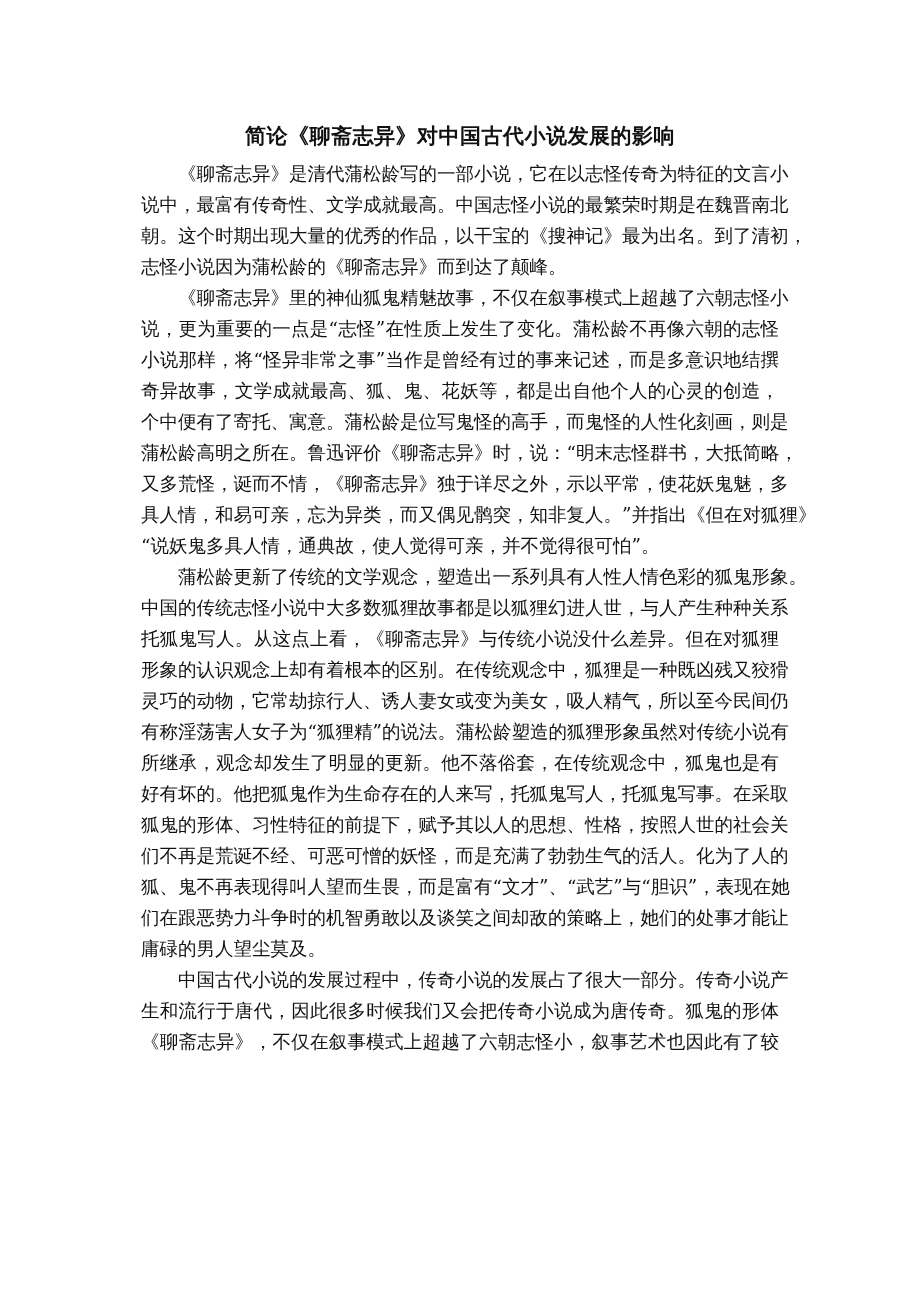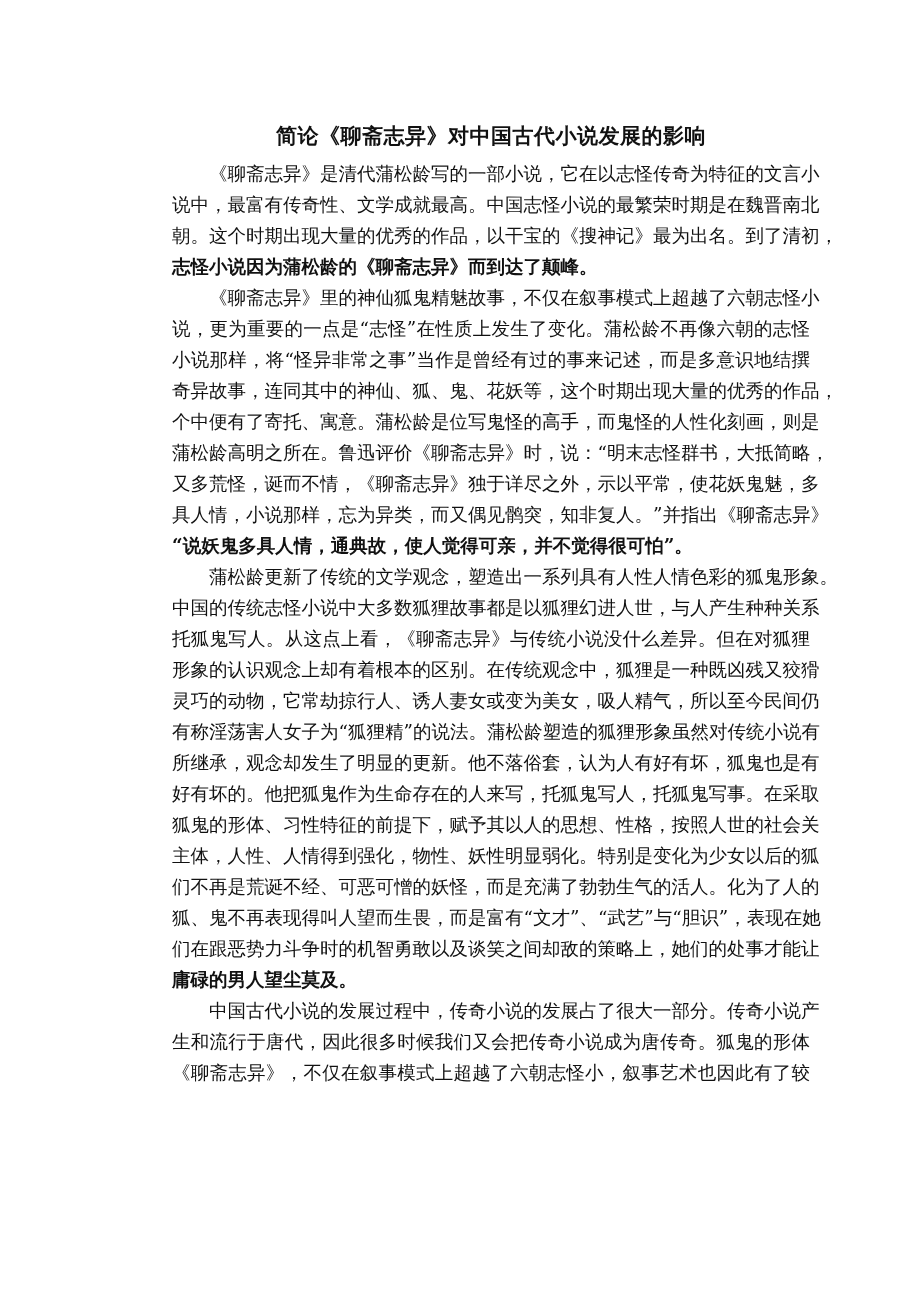--- a/index.html
+++ b/index.html
@@ -1,62 +1,61 @@
 <!DOCTYPE html>
 <html><head>
 <meta charset="utf-8">
 <style>
   html, body { margin: 0; padding: 0; background: #ffffff; }
   body { width: 920px; height: 1302px; position: relative; overflow: hidden;
     font-family: "DejaVu Serif", "Liberation Serif", serif; color: #111; }
-  .page { position: absolute; left: 141px; top: 118px; width: 638px; margin-left: 31px; }
+  .page { position: absolute; left: 141px; top: 118px; width: 638px; }
   .title { font-family: "DejaVu Sans", "Liberation Sans", sans-serif; font-weight: bold;
     font-size: 21px; text-align: center; height: 40px; line-height: 36px; margin: 0; letter-spacing: 0.5px; }
   .para { margin: 0; }
   .line { display: block; height: 31px; line-height: 31px; font-size: 18.5px; white-space: nowrap;
     text-align: justify; text-align-last: justify; overflow: visible; }
   .line.indent { padding-left: 37px; }
-  .line.last { text-align-last: left; font-weight: bold; }
+  .line.last { text-align-last: left; }
 </style>
 </head>
 <body>
 
 <div class="page">
   <h1 class="title">简论《聊斋志异》对中国古代小说发展的影响</h1>
 
   <div class="para">
     <span class="line indent">《聊斋志异》是清代蒲松龄写的一部小说，它在以志怪传奇为特征的文言小</span>
     <span class="line">说中，最富有传奇性、文学成就最高。中国志怪小说的最繁荣时期是在魏晋南北</span>
     <span class="line">朝。这个时期出现大量的优秀的作品，以干宝的《搜神记》最为出名。到了清初，</span>
     <span class="line last">志怪小说因为蒲松龄的《聊斋志异》而到达了颠峰。</span>
   </div>
 
   <div class="para">
     <span class="line indent">《聊斋志异》里的神仙狐鬼精魅故事，不仅在叙事模式上超越了六朝志怪小</span>
     <span class="line">说，更为重要的一点是“志怪”在性质上发生了变化。蒲松龄不再像六朝的志怪</span>
     <span class="line">小说那样，将“怪异非常之事”当作是曾经有过的事来记述，而是多意识地结撰</span>
-    <span class="line">奇异故事，连同其中的神仙、狐、鬼、花妖等，这个时期出现大量的优秀的作品，</span>
+    <span class="line">奇异故事，文学成就最高、狐、鬼、花妖等，都是出自他个人的心灵的创造，</span>
     <span class="line">个中便有了寄托、寓意。蒲松龄是位写鬼怪的高手，而鬼怪的人性化刻画，则是</span>
     <span class="line">蒲松龄高明之所在。鲁迅评价《聊斋志异》时，说：“明末志怪群书，大抵简略，</span>
     <span class="line">又多荒怪，诞而不情，《聊斋志异》独于详尽之外，示以平常，使花妖鬼魅，多</span>
-    <span class="line">具人情，小说那样，忘为异类，而又偶见鹘突，知非复人。”并指出《聊斋志异》</span>
+    <span class="line">具人情，和易可亲，忘为异类，而又偶见鹘突，知非复人。”并指出《但在对狐狸》</span>
     <span class="line last">“说妖鬼多具人情，通典故，使人觉得可亲，并不觉得很可怕”。</span>
   </div>
 
   <div class="para">
     <span class="line indent">蒲松龄更新了传统的文学观念，塑造出一系列具有人性人情色彩的狐鬼形象。</span>
     <span class="line">中国的传统志怪小说中大多数狐狸故事都是以狐狸幻进人世，与人产生种种关系</span>
     <span class="line">托狐鬼写人。从这点上看，《聊斋志异》与传统小说没什么差异。但在对狐狸</span>
     <span class="line">形象的认识观念上却有着根本的区别。在传统观念中，狐狸是一种既凶残又狡猾</span>
     <span class="line">灵巧的动物，它常劫掠行人、诱人妻女或变为美女，吸人精气，所以至今民间仍</span>
     <span class="line">有称淫荡害人女子为“狐狸精”的说法。蒲松龄塑造的狐狸形象虽然对传统小说有</span>
-    <span class="line">所继承，观念却发生了明显的更新。他不落俗套，认为人有好有坏，狐鬼也是有</span>
+    <span class="line">所继承，观念却发生了明显的更新。他不落俗套，在传统观念中，狐鬼也是有</span>
     <span class="line">好有坏的。他把狐鬼作为生命存在的人来写，托狐鬼写人，托狐鬼写事。在采取</span>
     <span class="line">狐鬼的形体、习性特征的前提下，赋予其以人的思想、性格，按照人世的社会关</span>
-    <span class="line">主体，人性、人情得到强化，物性、妖性明显弱化。特别是变化为少女以后的狐</span>
     <span class="line">们不再是荒诞不经、可恶可憎的妖怪，而是充满了勃勃生气的活人。化为了人的</span>
     <span class="line">狐、鬼不再表现得叫人望而生畏，而是富有“文才”、“武艺”与“胆识”，表现在她</span>
     <span class="line">们在跟恶势力斗争时的机智勇敢以及谈笑之间却敌的策略上，她们的处事才能让</span>
     <span class="line last">庸碌的男人望尘莫及。</span>
   </div>
 
   <div class="para">
     <span class="line indent">中国古代小说的发展过程中，传奇小说的发展占了很大一部分。传奇小说产</span>
     <span class="line">生和流行于唐代，因此很多时候我们又会把传奇小说成为唐传奇。狐鬼的形体</span>
     <span class="line">《聊斋志异》，不仅在叙事模式上超越了六朝志怪小，叙事艺术也因此有了较</span>

